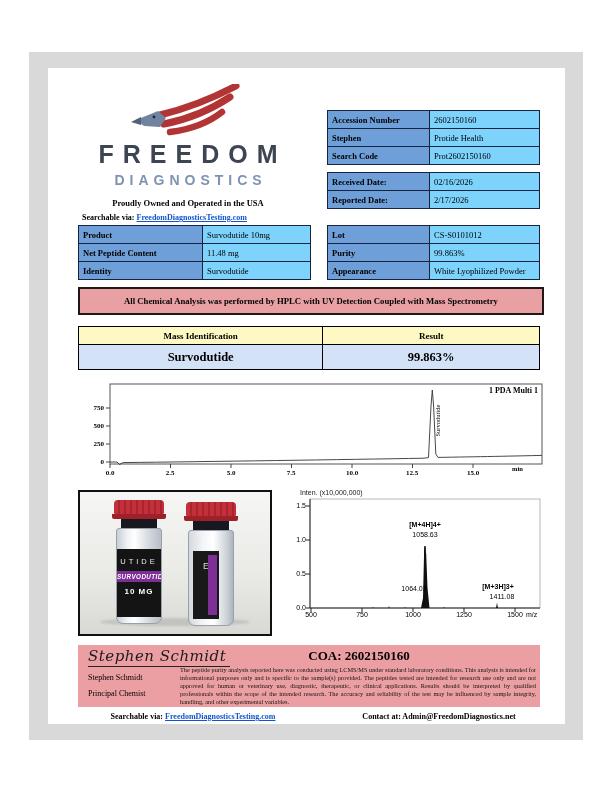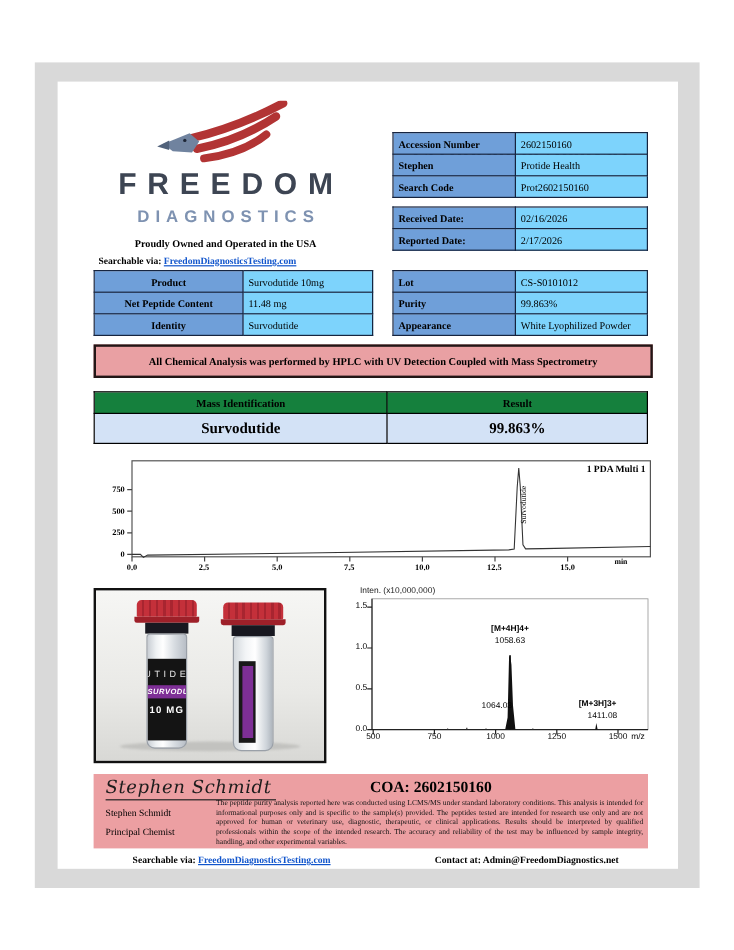--- a/index.html
+++ b/index.html
@@ -25,29 +25,29 @@
   
   table.info{border-collapse:collapse;position:absolute;}
   table.info td{border:1px solid #16243f;font-size:8.5px;padding:2px 4px;height:13px;margin-left:27px;}
   td.lab{background:#6f9fd9;font-weight:bold;}
   td.val{background:#7dd3fc;}
   #acc-table{left:279px;top:42px;width:213px;}
   #date-table{left:279px;top:104px;width:213px;}
   #prod-table{left:30px;top:157px;width:233px;}
   #lot-table{left:279px;top:157px;width:213px;}
   #acc-table td.lab,#date-table td.lab,#lot-table td.lab{width:93px;}
-  #prod-table td.lab{width:115px;text-align:center;}
+  #prod-table td.lab{width:115px;}
 
   .banner{position:absolute;left:30px;top:219px;width:462px;height:24px;background:#e9a0a3;
          border:2px solid #221616;display:flex;align-items:center;justify-content:center;
          font-size:8.7px;font-weight:bold;text-align:center;}
 
   table.mass{border-collapse:collapse;position:absolute;left:30px;top:258px;width:462px;}
   table.mass td{border:1px solid #000;text-align:center;}
-  .mass-h{font-size:9px;font-weight:bold;height:15px;background:#15803d;}
+  .mass-h{font-size:9px;font-weight:bold;height:15px;background:#fef9c3;}
   .mass-d{font-size:12.5px;font-weight:bold;height:22px;background:#d3e2f6;}
   .mass-c1{width:53%;}
 
   
   .chromo{position:absolute;left:28px;top:310px;width:474px;height:112px;background:#fff;}
   .chromo .tickY{position:absolute;width:28px;text-align:right;font-size:7px;font-weight:bold;}
   .chromo .tickX{position:absolute;width:24px;text-align:center;font-size:7px;font-weight:bold;top:91px;}
   .chromo .legend{position:absolute;right:12px;top:8px;font-size:8px;font-weight:bold;}
   .chromo .xunit{position:absolute;left:436px;top:87px;font-size:6.5px;font-weight:bold;}
   .chromo .peaklab{position:absolute;left:338px;top:32px;font-size:6.5px;
@@ -56,21 +56,21 @@
   
   .photo{position:absolute;left:30px;top:422px;width:190px;height:142px;
          border:2px solid #111;background:linear-gradient(180deg,#f6f6f4 0%,#e9e9e6 60%,#d8d8d5 100%);overflow:hidden;}
   .vial{position:absolute;width:58px;}
   .v1{left:30px;top:8px;}
   .v2{left:102px;top:10px;}
   .cap{width:50px;height:14px;margin:0 auto;background:repeating-linear-gradient(90deg,#c4303a 0 4px,#a82530 4px 6px);
        border-radius:4px 4px 1px 1px;}
   .cap-lip{width:54px;height:5px;margin:0 auto;background:#9e2029;border-radius:0 0 2px 2px;}
   .stopper{width:36px;height:9px;margin:0 auto;background:#181820;}
-  .glass{width:34px;height:96px;margin:0 auto;border-radius:3px 3px 7px 7px;
+  .glass{width:46px;height:96px;margin:0 auto;border-radius:3px 3px 7px 7px;
        background:linear-gradient(90deg,#c9ced4 0%,#eef1f3 22%,#ffffff 40%,#d7dce1 70%,#b8bec6 100%);
        border:1px solid #9aa0a8;box-sizing:border-box;position:relative;overflow:hidden;}
   .vlabel{position:absolute;left:0;right:0;top:20px;bottom:6px;background:#141414;
        display:flex;flex-direction:column;align-items:center;}
   .vbrand{color:#e9e9e9;font-family:"Liberation Sans",sans-serif;font-size:7.5px;
        letter-spacing:3px;margin-top:8px;}
   .vband{width:100%;background:#7e2f96;color:#fff;font-family:"Liberation Sans",sans-serif;
        font-style:italic;font-weight:bold;font-size:6.3px;text-align:center;
        padding:2px 0;margin-top:5px;letter-spacing:0.4px;}
   .vdose{color:#fff;font-family:"Liberation Sans",sans-serif;font-weight:bold;font-size:8px;

